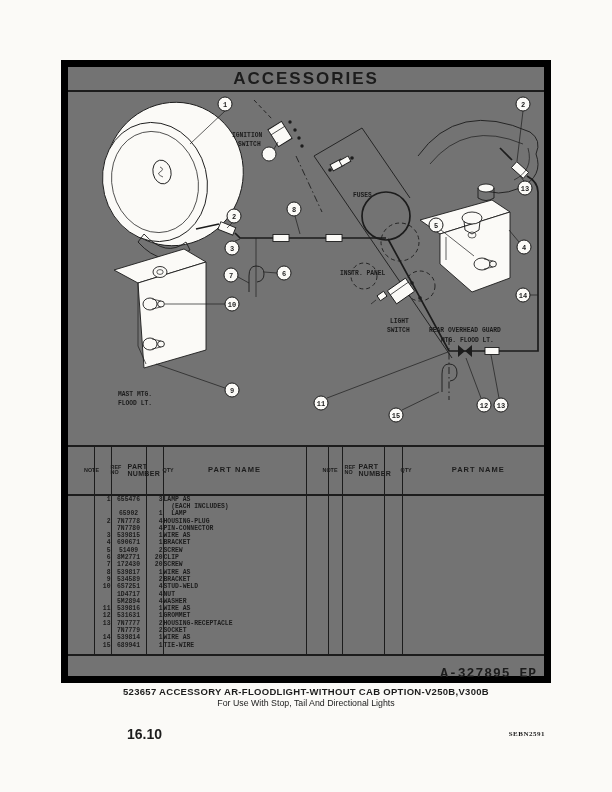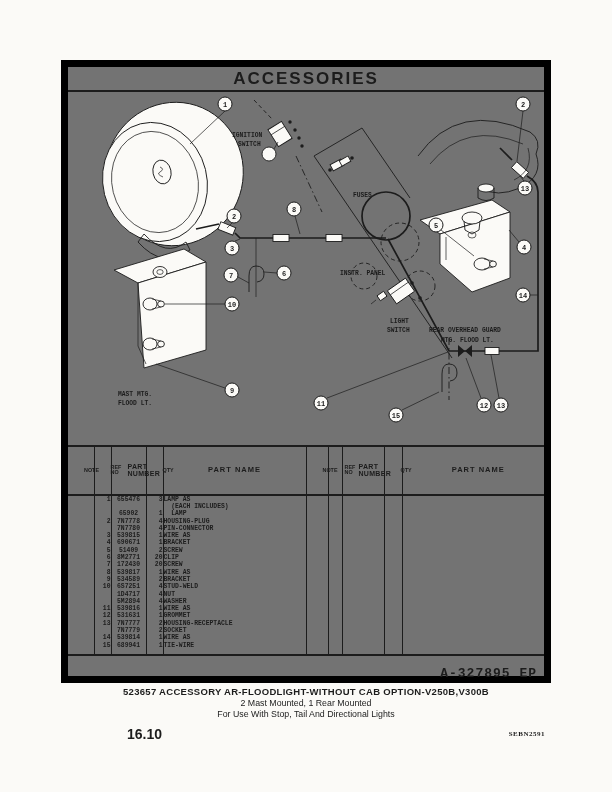--- a/index.html
+++ b/index.html
@@ -539,19 +539,18 @@
       </table>
     </div>
 
     <div class="platestrip">
       <span>A-327895 EP</span>
     </div>
   </div>
 
   <div class="caption">
     <div class="l1">523657  ACCESSORY  AR-FLOODLIGHT-WITHOUT  CAB  OPTION-V250B,V300B</div>
-    <div class="l2">2  Mast  Mounted,  1  Rear  Mounted</div>
     <div class="l3">For  Use  With  Stop,  Tail  And  Directional  Lights</div>
   </div>
 
   <div class="pageno">16.10</div>
   <div class="docno">SEBN2591</div>
 </div>
 
 </body></html>

